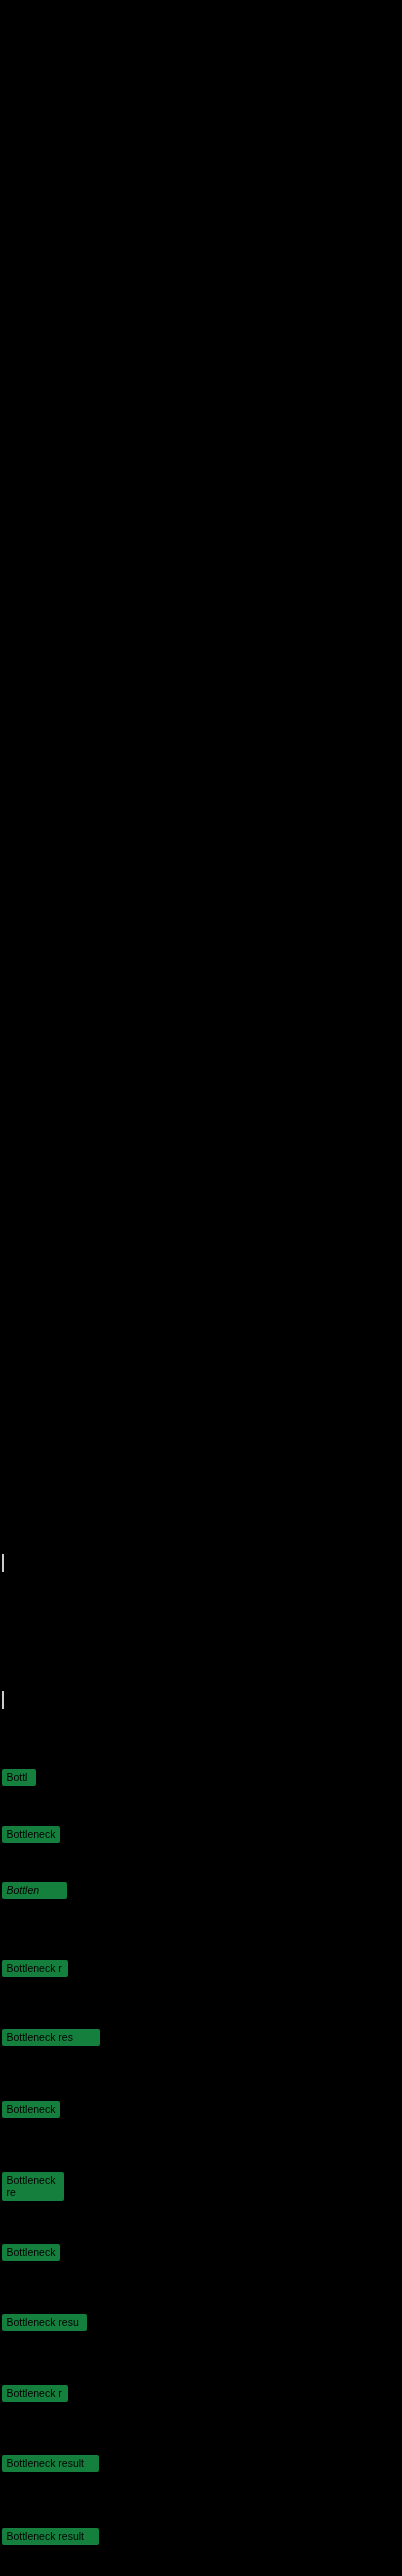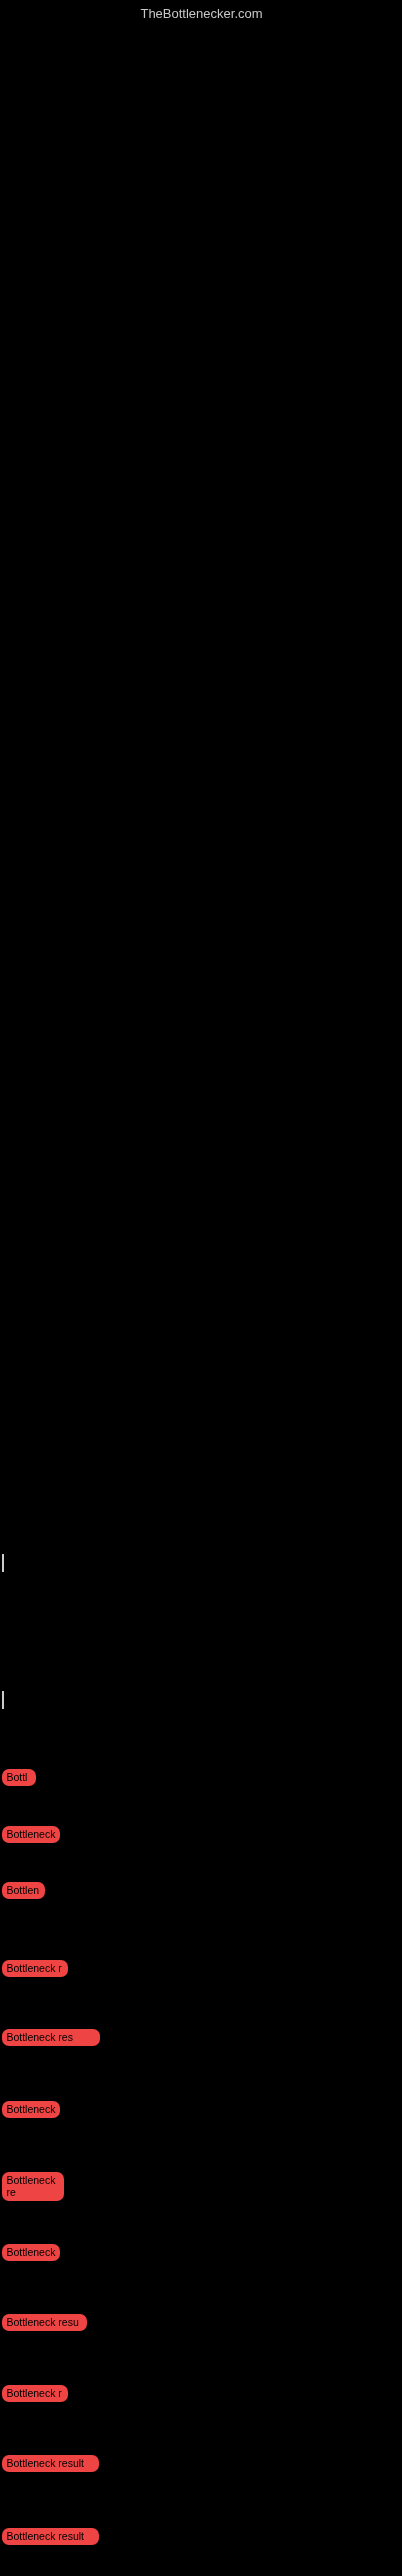--- a/index.html
+++ b/index.html
@@ -23,39 +23,38 @@
       padding-top: 6.4px;
       position: absolute;
       top: 0;
       left: 0;
       right: 0;
     }
 
     .bottleneck-item {
       position: absolute;
       left: 1.6px;
-      background-color: #ef4444;
+      background-color: #15803d;
       color: #000;
       font-size: 10.5px;
       padding: 2.4px 4.8px;
-      border-radius: 7px;
+      border-radius: 2px;
     }
 
     .sections-container {
       position: relative;
       width: 403px;
       height: 2576px;
     }
   </style>
 </head>
 <body>
 
 <div class="sections-container">
 
-  <div class="site-title">TheBottlenecker.com</div>
 
   <div style="
     position: absolute;
     left: 1.6px;
     top: 1554px;
     width: 2.4px;
     height: 17.7px;
     background-color: #cccccc;
   "></div>
 
@@ -65,21 +64,21 @@
     top: 1691px;
     width: 2.4px;
     height: 17.7px;
     background-color: #cccccc;
   "></div>
 
   <div class="bottleneck-item" style="top: 1769px; width: 34px;">Bottl</div>
 
   <div class="bottleneck-item" style="top: 1826px; width: 58px;">Bottleneck</div>
 
-  <div class="bottleneck-item" style="top: 1882px; width: 43px;">Bottlen</div>
+  <div class="bottleneck-item" style="top: 1882px; width: 65px; font-style: italic;">Bottlen</div>
 
   <div class="bottleneck-item" style="top: 1960px; width: 66px;">Bottleneck r</div>
 
   <div class="bottleneck-item" style="top: 2029px; width: 98px;">Bottleneck res</div>
 
   <div class="bottleneck-item" style="top: 2101px; width: 58px;">Bottleneck</div>
 
   <div class="bottleneck-item" style="top: 2172px; width: 62px;">Bottleneck re</div>
 
   <div class="bottleneck-item" style="top: 2244px; width: 58px;">Bottleneck</div>

